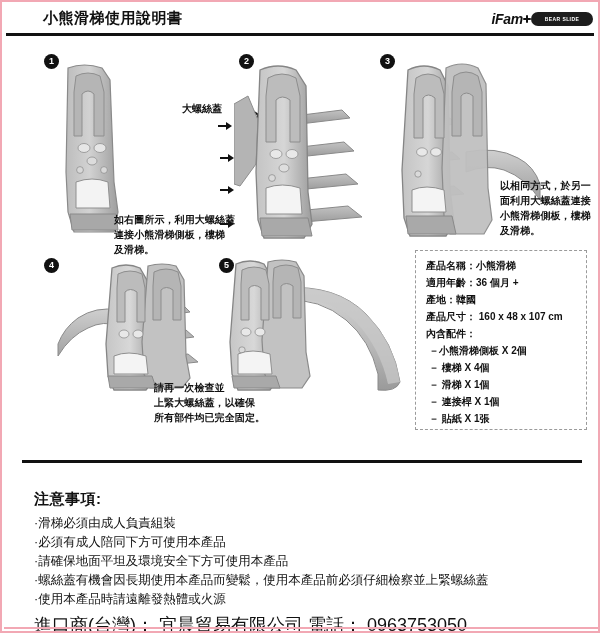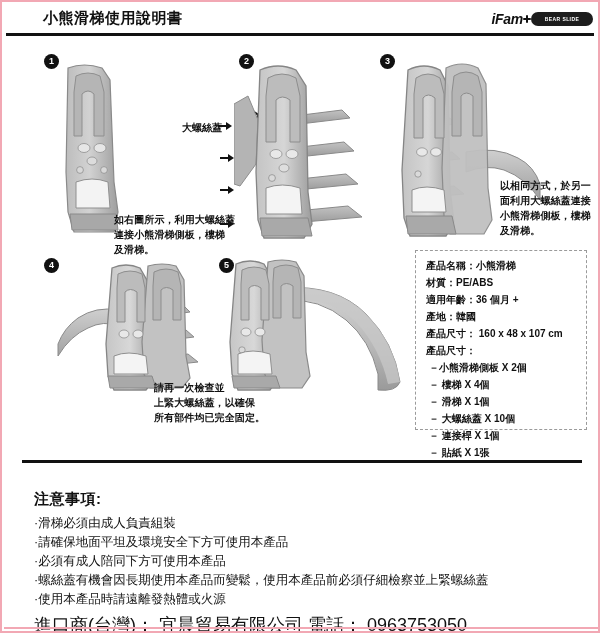--- a/index.html
+++ b/index.html
@@ -125,21 +125,20 @@
     font-weight: 700;
     letter-spacing: 0.1px;
   }
 
   .part-label {
     position: absolute;
     font-size: 10px;
     font-weight: 700;
     color: #111111;
     white-space: nowrap;
-    margin-top: 19px;
   }
 
   
   .arrow {
     position: absolute;
     width: 14px;
     height: 8px;
   }
   .arrow .shaft {
     position: absolute;
@@ -474,39 +473,37 @@
 
         <path d="M10 96 Q24 90 42 96 L44 116 L10 116 Z" fill="#f4f4f4" stroke="#8f8f8f" stroke-width="1"></path>
         <path d="M4 118 L48 118 L52 130 L6 130 Z" fill="#a9a9a9" stroke="#898989" stroke-width="1"></path>
       </svg>
     </div>
 
   </div>
 
   <div id="spec-box">
     <div class="spec-line">產品名稱：小熊滑梯</div>
-    <div class="spec-line">材質：PE/ABS</div>
     <div class="spec-line">適用年齡：36 個月 +</div>
     <div class="spec-line">產地：韓國</div>
     <div class="spec-line">產品尺寸： 160 x 48 x 107 cm</div>
-    <div class="spec-line">產品尺寸：</div>
+    <div class="spec-line">內含配件：</div>
     <div class="spec-line part">－小熊滑梯側板 X 2個</div>
     <div class="spec-line part">－ 樓梯 X 4個</div>
     <div class="spec-line part">－ 滑梯 X 1個</div>
-    <div class="spec-line part">－ 大螺絲蓋 X 10個</div>
     <div class="spec-line part">－ 連接桿 X 1個</div>
     <div class="spec-line part">－ 貼紙 X 1張</div>
   </div>
 
   <div id="notice-rule"></div>
   <div id="notice-box">
     <div id="notice-title">注意事項:</div>
     <div class="notice-item">·滑梯必須由成人負責組裝</div>
+    <div class="notice-item">·必須有成人陪同下方可使用本產品</div>
     <div class="notice-item">·請確保地面平坦及環境安全下方可使用本產品</div>
-    <div class="notice-item">·必須有成人陪同下方可使用本產品</div>
     <div class="notice-item">·螺絲蓋有機會因長期使用本產品而變鬆，使用本產品前必須仔細檢察並上緊螺絲蓋</div>
     <div class="notice-item">·使用本產品時請遠離發熱體或火源</div>
 
     <div id="contact-block">
       <div class="contact-line">進口商(台灣)：  宜晨貿易有限公司   電話：  0963753050</div>
       <div class="contact-line">進口商(香港)：  JK Rainbow Ltd   電話：  2961 4691</div>
     </div>
   </div>
 
   <div id="bottom-rule"></div>

